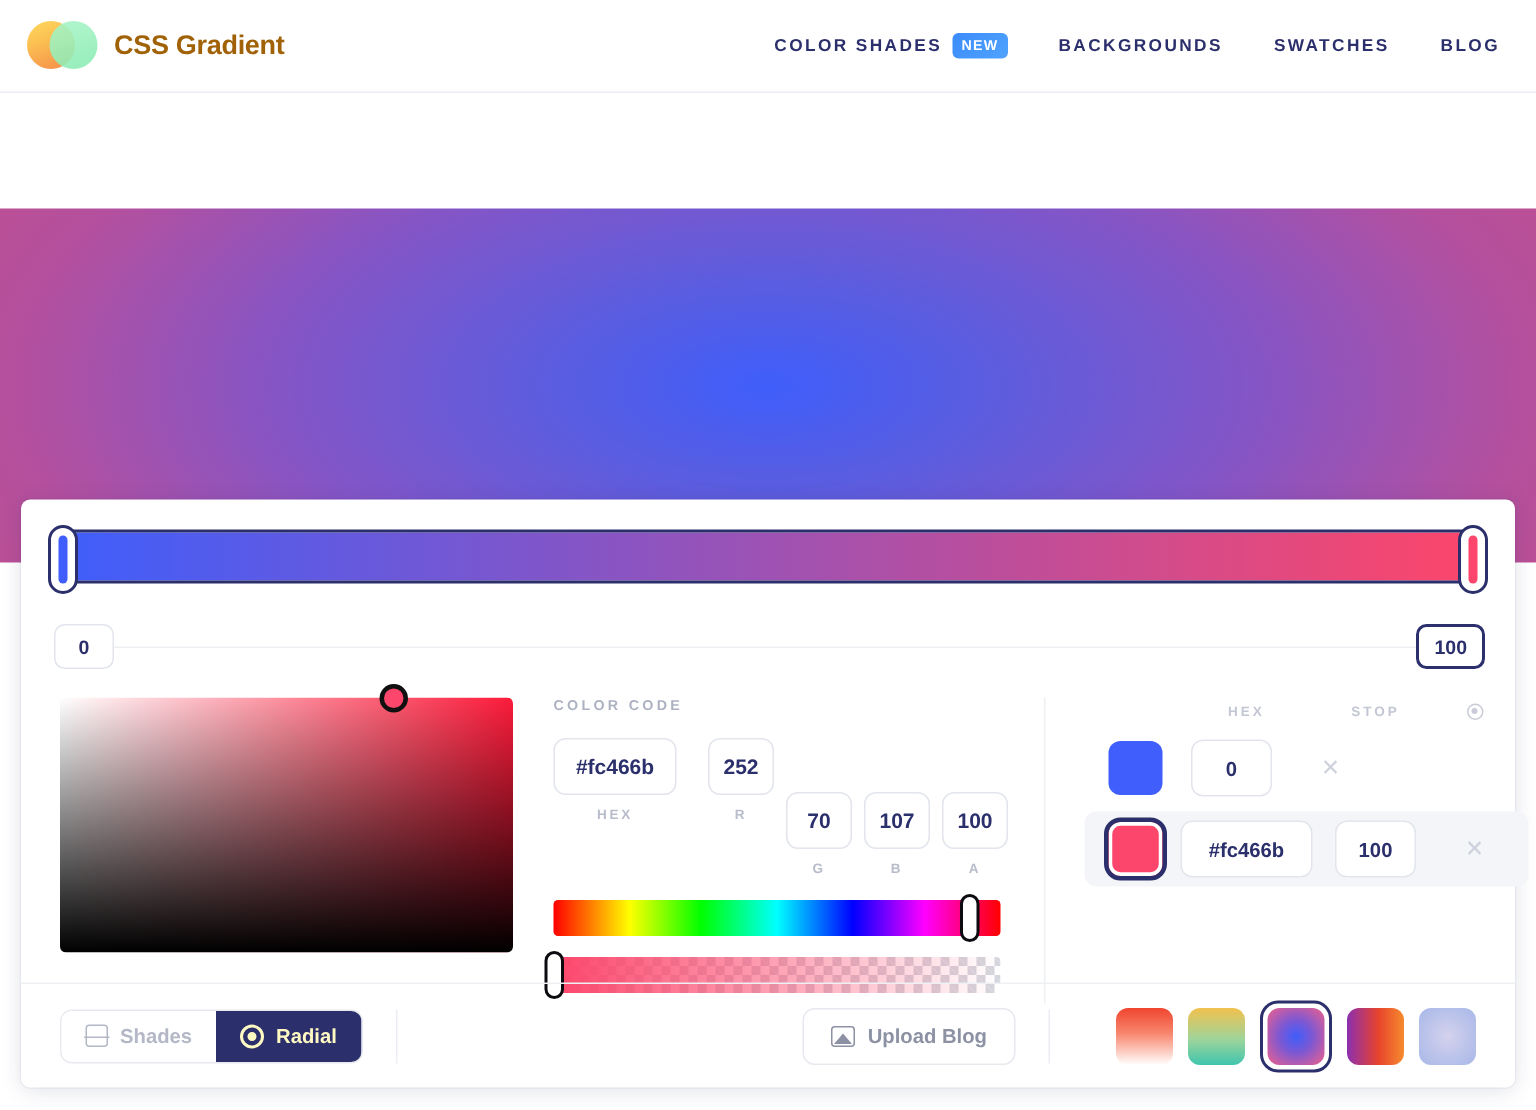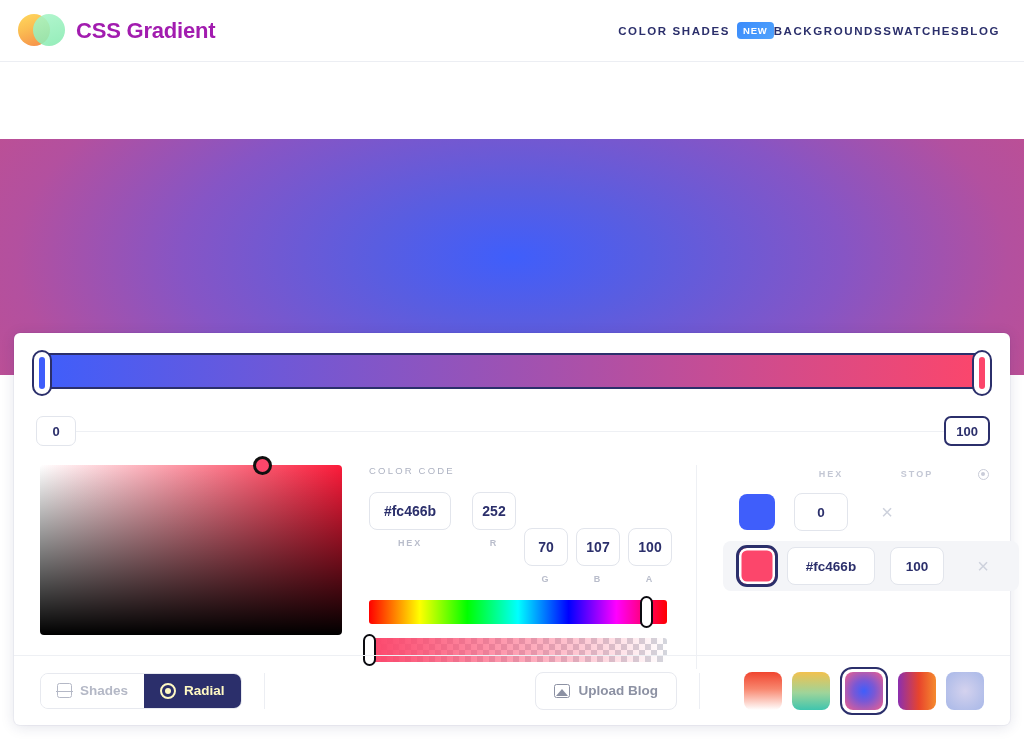--- a/index.html
+++ b/index.html
@@ -18,23 +18,23 @@
     background: #fff;
     position: relative; z-index: 5;
   }
   .brand { display: flex; align-items: center; gap: 12px; }
   .brand-logo { width: 46px; height: 34px; position: relative; }
   .brand-logo .c1, .brand-logo .c2 {
     position: absolute; top: 0; width: 32px; height: 32px; border-radius: 50%;
   }
   .brand-logo .c1 { left: 0; background: linear-gradient(160deg,#ffd85e 0%,#fbbf52 40%,#f58a4a 100%); }
   .brand-logo .c2 { left: 15px; background: linear-gradient(160deg,#a9f5c8 0%,#86eab0 100%); opacity: .88; }
-  .brand-name { font-size: 22px; font-weight: bold; color: #a21caf; letter-spacing: -0.2px; }
-
-  .main-nav { margin-left: auto; display: flex; align-items: center; }
+  .brand-name { font-size: 18px; font-weight: bold; color: #a16207; letter-spacing: -0.2px; }
+
+  .main-nav { margin-left: auto; display: flex; align-items: center; gap: 34px; }
   .nav-link {
     font-size: 11.5px; font-weight: bold; letter-spacing: 1.6px;
     color: #2b2f6b; text-transform: uppercase; text-decoration: none;
     display: flex; align-items: center; gap: 7px; white-space: nowrap;
   }
   .nav-badge {
     display: inline-block; font-size: 9.5px; font-weight: bold; letter-spacing: .8px;
     color: #fff; background: linear-gradient(135deg,#3b8bfb,#4fa3fd);
     padding: 3px 6px 2.5px; border-radius: 4px;
   }
@@ -104,21 +104,21 @@
       linear-gradient(to right, #fff 0%, #fc1b3a 100%);
   }
   .sv-cursor {
     position: absolute; left: 213px; top: -9px;
     width: 19px; height: 19px; border-radius: 50%;
     border: 3px solid #101010; background: #fc466b; cursor: grab;
   }
 
   .code-col { width: 330px; padding-left: 27px; }
   .section-label {
-    font-size: 9.5px; font-weight: normal; letter-spacing: 2.2px;
+    font-size: 9.5px; font-weight: bold; letter-spacing: 2.2px;
     color: #adb2c2; text-transform: uppercase;
   }
   .code-inputs { display: flex; align-items: flex-start; gap: 8px; margin-top: 16px; }
   .field { display: flex; flex-direction: column; align-items: center; }
   .field input {
     height: 38px; border: 1.5px solid #e2e5ec; border-radius: 8px;
     background: #fff; text-align: center;
     font-family: "Liberation Sans", sans-serif;
     font-size: 14px; font-weight: bold; color: #2b2f6b; outline: none;
   }

